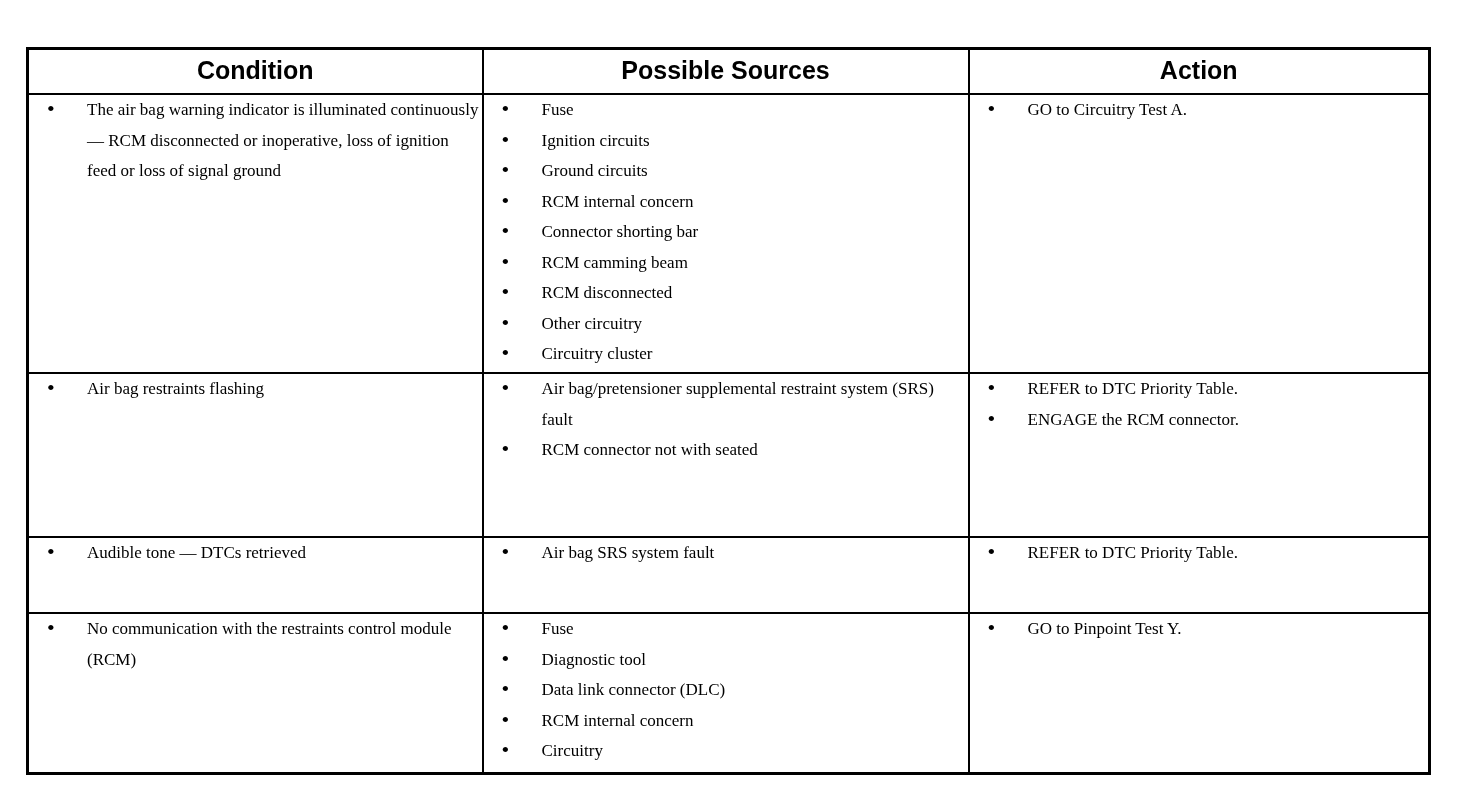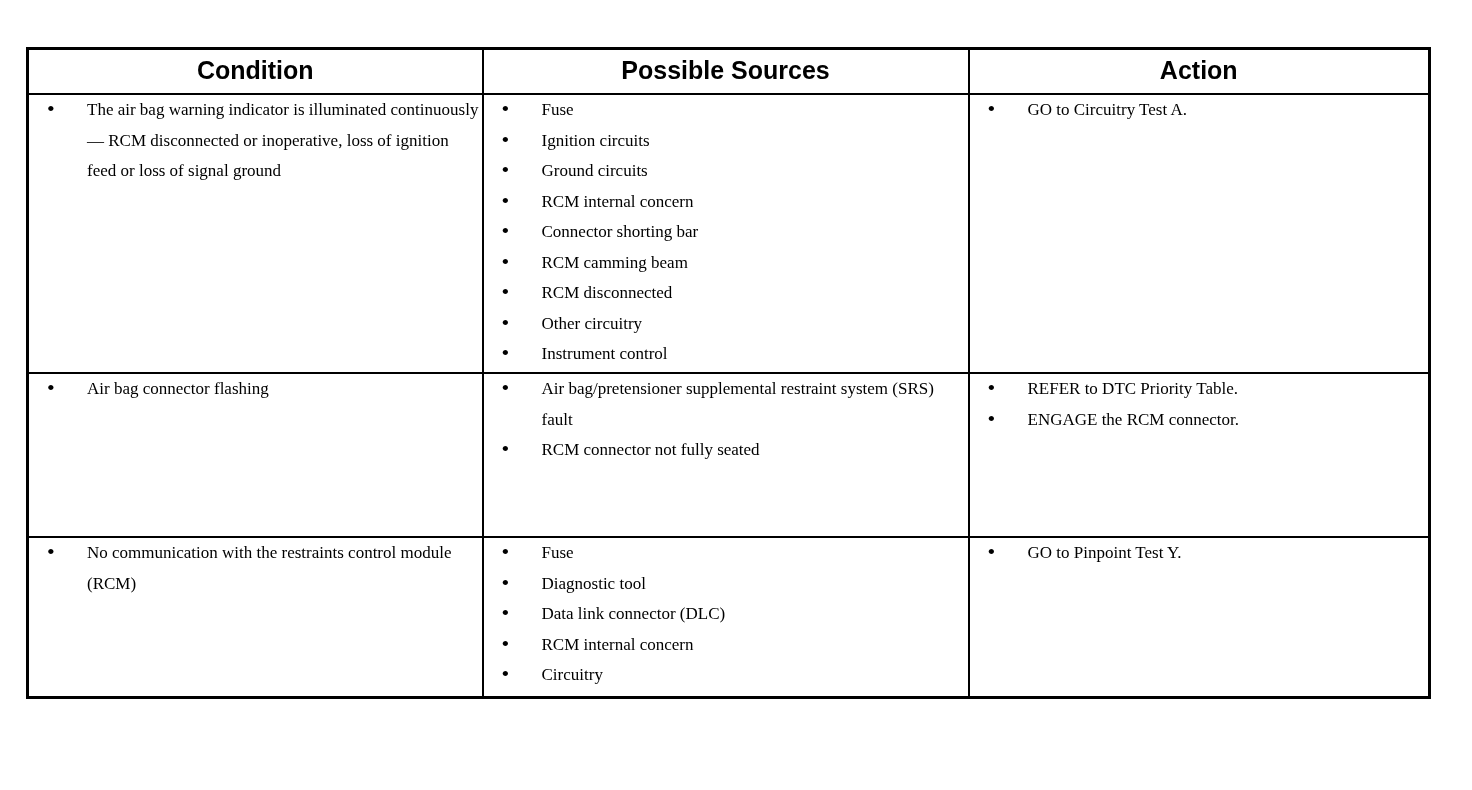--- a/index.html
+++ b/index.html
@@ -137,45 +137,62 @@
           <td>
             <ul class="bullets">
               <li>Fuse</li>
               <li>Ignition circuits</li>
               <li>Ground circuits</li>
               <li>RCM internal concern</li>
               <li>Connector shorting bar</li>
               <li>RCM camming beam</li>
               <li>RCM disconnected</li>
               <li>Other circuitry</li>
-              <li>Instrument control</li>
+              <li>Circuitry cluster</li>
             </ul>
           </td>
           <td>
             <ul class="bullets">
               <li>GO to Circuitry Test A.</li>
             </ul>
           </td>
         </tr>
         <tr class="row-1">
           <td>
             <ul class="bullets">
-              <li>Air bag connector flashing</li>
+              <li>Air bag restraints flashing</li>
             </ul>
           </td>
           <td>
             <ul class="bullets">
               <li>Air bag/pretensioner supplemental restraint system (SRS) fault</li>
-              <li>RCM connector not fully seated</li>
+              <li>RCM connector not with seated</li>
             </ul>
           </td>
           <td>
             <ul class="bullets">
               <li>REFER to DTC Priority Table.</li>
               <li>ENGAGE the RCM connector.</li>
+            </ul>
+          </td>
+        </tr>
+        <tr class="row-2">
+          <td>
+            <ul class="bullets">
+              <li>Audible tone — DTCs retrieved</li>
+            </ul>
+          </td>
+          <td>
+            <ul class="bullets">
+              <li>Air bag SRS system fault</li>
+            </ul>
+          </td>
+          <td>
+            <ul class="bullets">
+              <li>REFER to DTC Priority Table.</li>
             </ul>
           </td>
         </tr>
         <tr class="row-3">
           <td>
             <ul class="bullets">
               <li>No communication with the restraints control module (RCM)</li>
             </ul>
           </td>
           <td>

